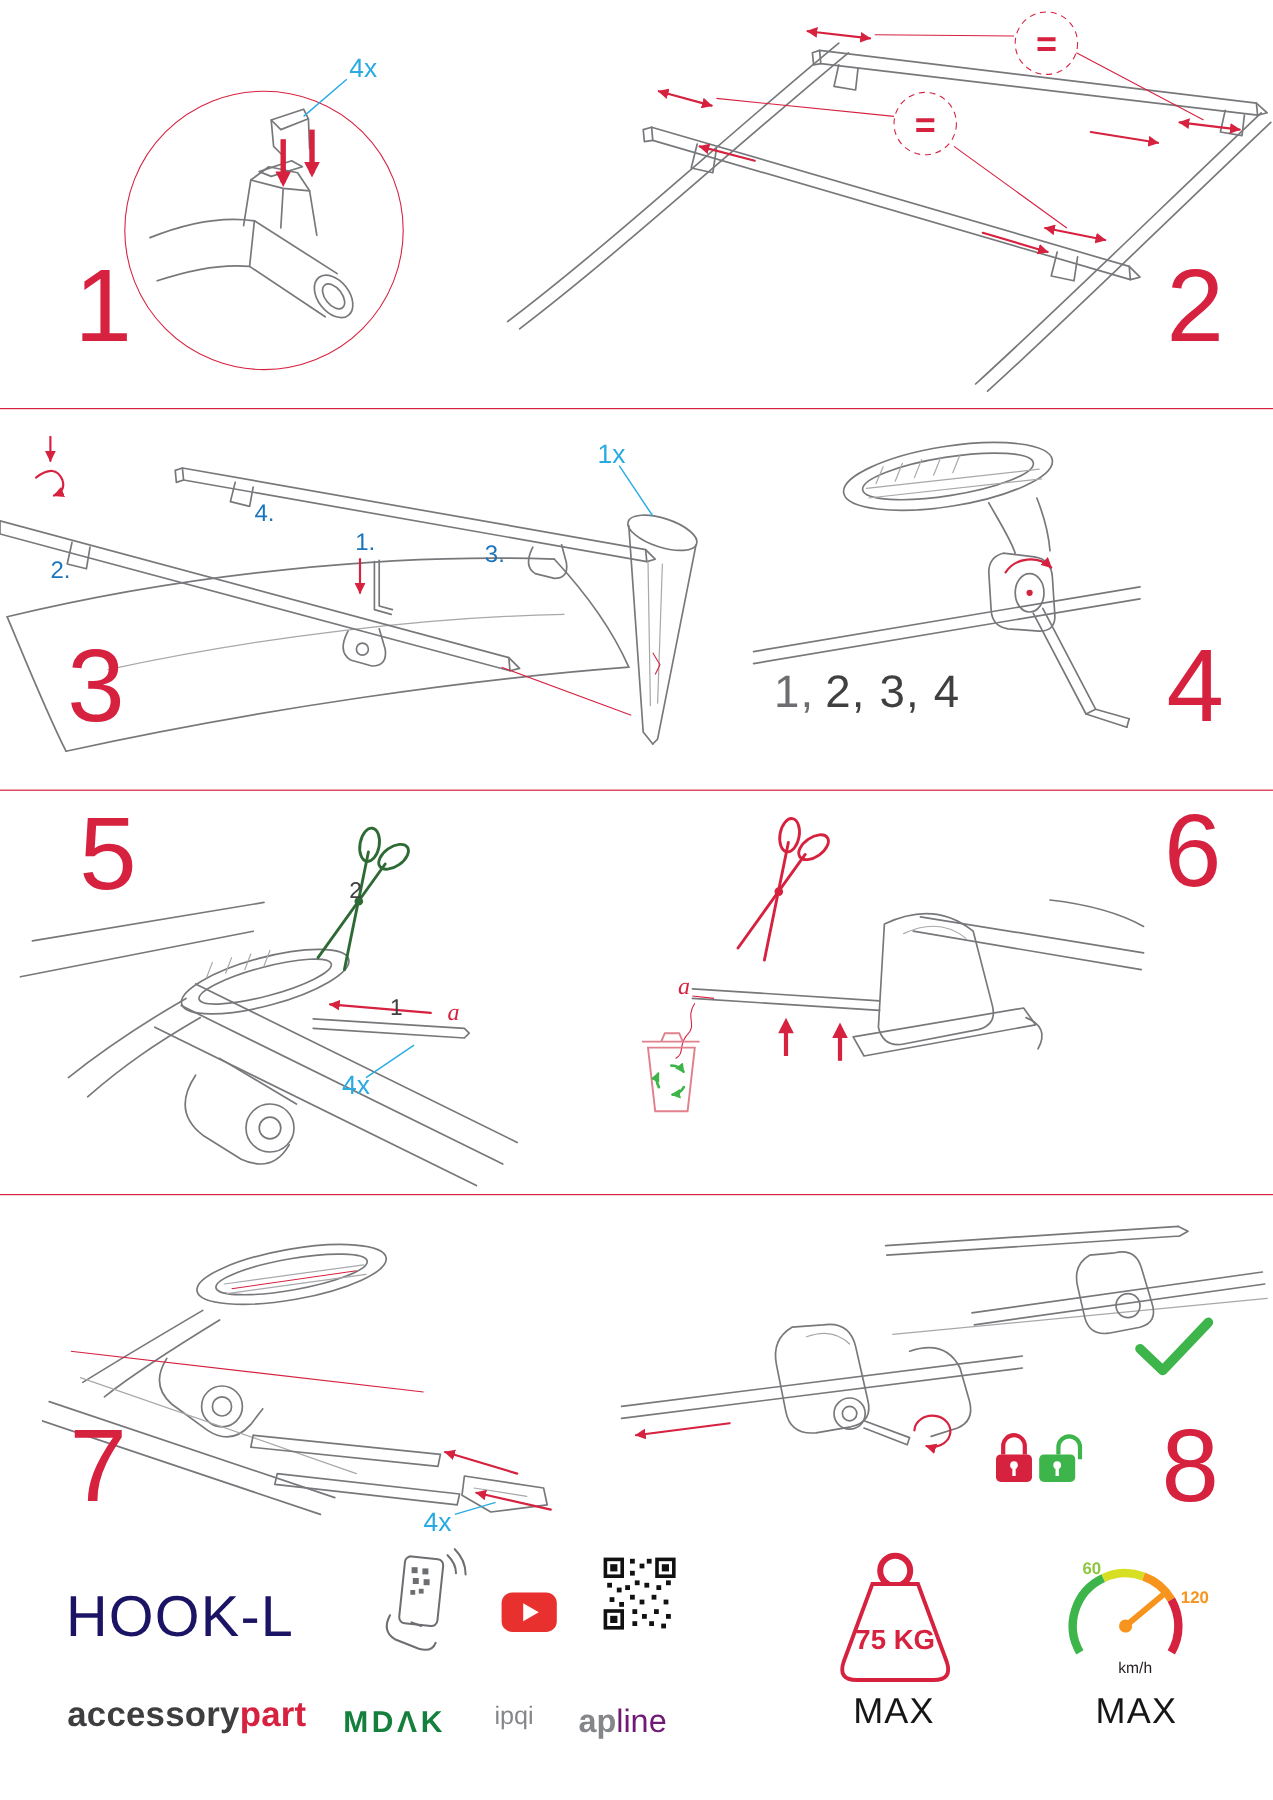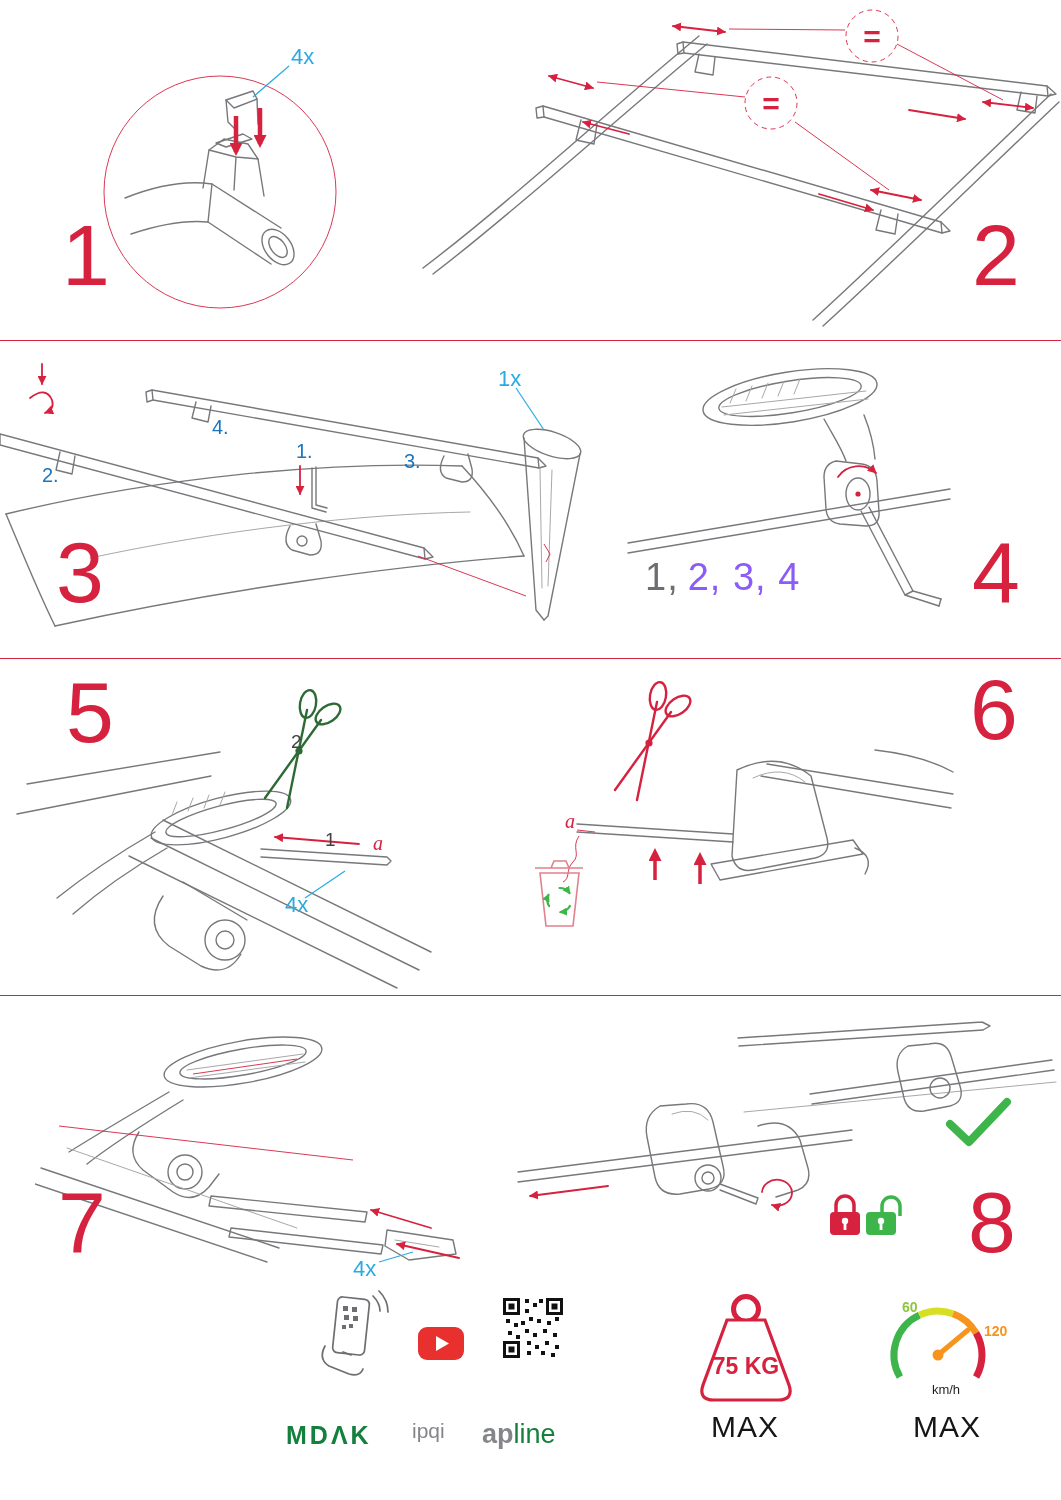--- a/index.html
+++ b/index.html
@@ -26,30 +26,30 @@
   .t-dark{fill:#414042;font-size:19px;}
   .t-red-a{fill:#d6213f;font-family:"Liberation Serif",serif;font-style:italic;font-size:20px;}
   .t-eq{fill:#d6213f;font-size:30px;font-weight:700;}
   .t-weight{fill:#d6213f;font-size:23px;font-weight:700;}
   .t-speed-lo{fill:#8dc63f;font-size:14px;font-weight:700;}
   .t-speed-hi{fill:#f7941d;font-size:14px;font-weight:700;}
   .t-kmh{fill:#231f20;font-size:13px;}
   
   .seq{font-size:38px;letter-spacing:1px;}
   .seq-done{color:#6d6e71;}
-  .seq-todo{color:#8b5cf6;margin-left:9px;}
+  .seq-todo{color:#404040;margin-left:9px;}
   .product-name{font-size:48px;color:#1b1464;letter-spacing:1px;}
   .brand{font-size:29px;font-weight:700;letter-spacing:.2px;}
   .brand-dark{color:#3e3e40;}
   .brand-red{color:#d6213f;}
   .partner-mdak{font-size:25px;font-weight:700;color:#15803d;letter-spacing:3px;}
   .partner-ipqi{font-size:21px;color:#848689;}
   .partner-apline{font-size:27px;}
   .ap-gray{color:#848689;font-weight:bold;}
-  .ap-red{color:#15803d;}
+  .ap-red{color:#701a75;}
   .max-label{font-size:30px;color:#161616;text-align:center;letter-spacing:1px;}
 </style>
 </head>
 <body>
 
 <div class="page">
 
   <svg width="0" height="0" style="position:absolute" aria-hidden="true">
     <defs>
       <marker id="ar" viewBox="0 0 10 10" refX="9" refY="5" markerWidth="9" markerHeight="9" markerUnits="userSpaceOnUse" orient="auto">
@@ -356,20 +356,24 @@
 
   <div class="step-num" style="left:62px;top:212px">1</div>
   <div class="step-num" style="left:972px;top:212px">2</div>
   <div class="step-num" style="left:56px;top:529px">3</div>
   <div class="step-num" style="left:972px;top:529px">4</div>
   <div class="step-num" style="left:66px;top:669px">5</div>
   <div class="step-num" style="left:970px;top:666px">6</div>
   <div class="step-num" style="left:58px;top:1179px">7</div>
   <div class="step-num" style="left:968px;top:1179px">8</div>
 
+  <div class="abs product-name" style="left:55px;top:1320px">HOOK-L</div>
+  <div class="abs brand" style="left:56px;top:1413px">
+    <span class="brand-dark">accessory</span><span class="brand-red">part</span>
+  </div>
 
   <svg class="illus" style="left:313px;top:1290px" width="78" height="90" viewBox="0 0 78 90">
     <g stroke="#6d6e71" fill="none" stroke-width="1.7" stroke-linecap="round" stroke-linejoin="round">
       <rect x="22" y="8" width="32" height="56" rx="5" transform="rotate(6 38 36)"></rect>
       <path d="M60 6 q7 7 7 15 M66 1 q9 9 9 21"></path>
       <path d="M12 56 q-7 13 4 20 l20 8 q11 3 14 -5"></path>
       <path d="M30 62 l8 3"></path>
     </g>
     <g fill="#6d6e71">
       <rect x="30" y="16" width="5" height="5"></rect>

